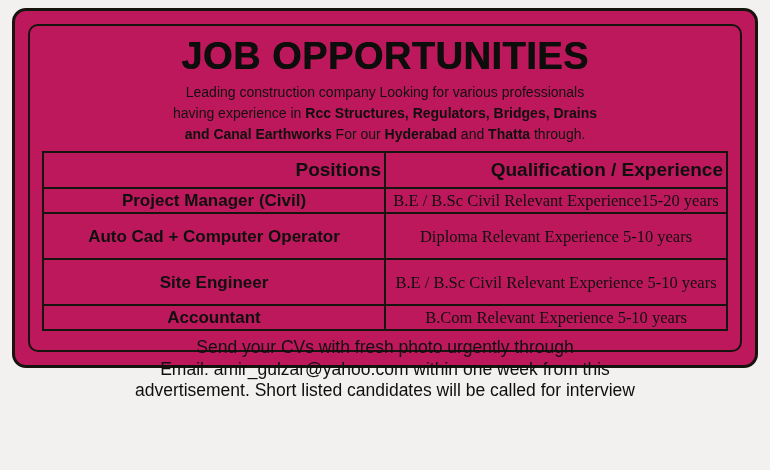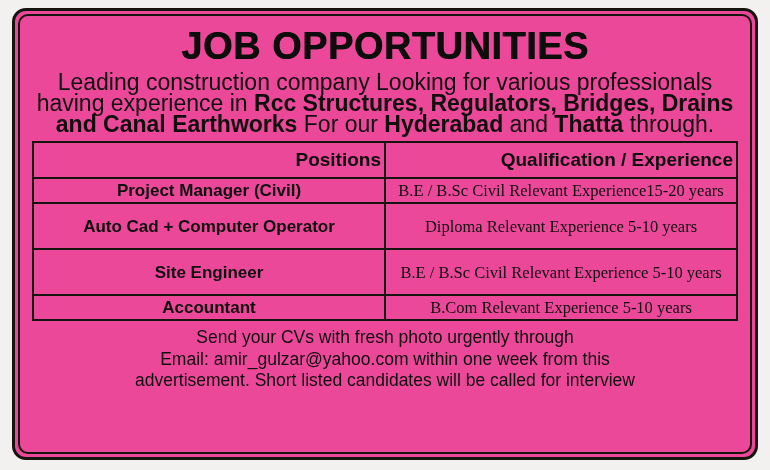--- a/index.html
+++ b/index.html
@@ -19,26 +19,26 @@
     height: 470px;
     background: #f2f1ef;
     box-sizing: border-box;
     padding: 8px;
   }
   .ad-outer {
     position: absolute;
     left: 12px;
     top: 8px;
     width: 746px;
-    height: 452px;
+    height: 360px;
     border: 3px solid #15140f;
     border-radius: 14px;
-    background: #ec4899;
+    background: #be185d;
     box-sizing: border-box;
-    padding: 3px;
+    padding: 13px;
   }
   .ad-inner {
     width: 100%;
     height: 100%;
     border: 2px solid #15140f;
     border-radius: 10px;
     box-sizing: border-box;
     padding: 6px 12px 4px 12px;
     display: flex;
     flex-direction: column;
@@ -49,21 +49,21 @@
     line-height: 44px;
     font-weight: bold;
     letter-spacing: 0.5px;
     color: #0d0d0c;
     font-family: "Liberation Sans", sans-serif;
     margin: 2px 0 2px 0;
     text-shadow: 0.6px 0 0 #0d0d0c;
   }
   .intro {
     text-align: center;
-    font-size: 23px;
+    font-size: 14px;
     line-height: 21px;
     color: #100f0e;
     margin: 2px 4px 6px 4px;
     font-family: "Liberation Sans", sans-serif;
   }
   .intro b { font-weight: bold; }
 
   table.jobs {
     width: 100%;
     border-collapse: collapse;

